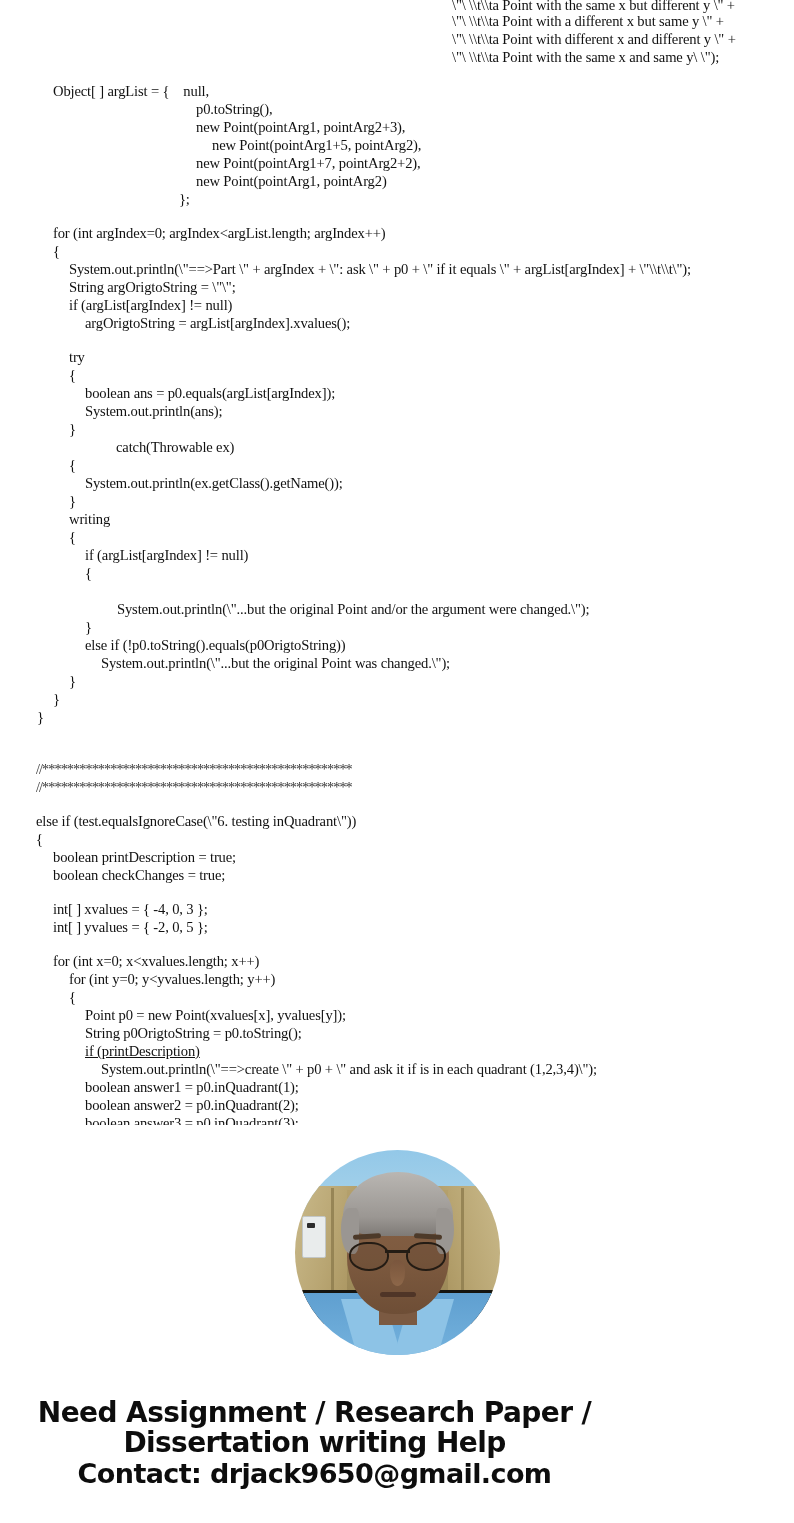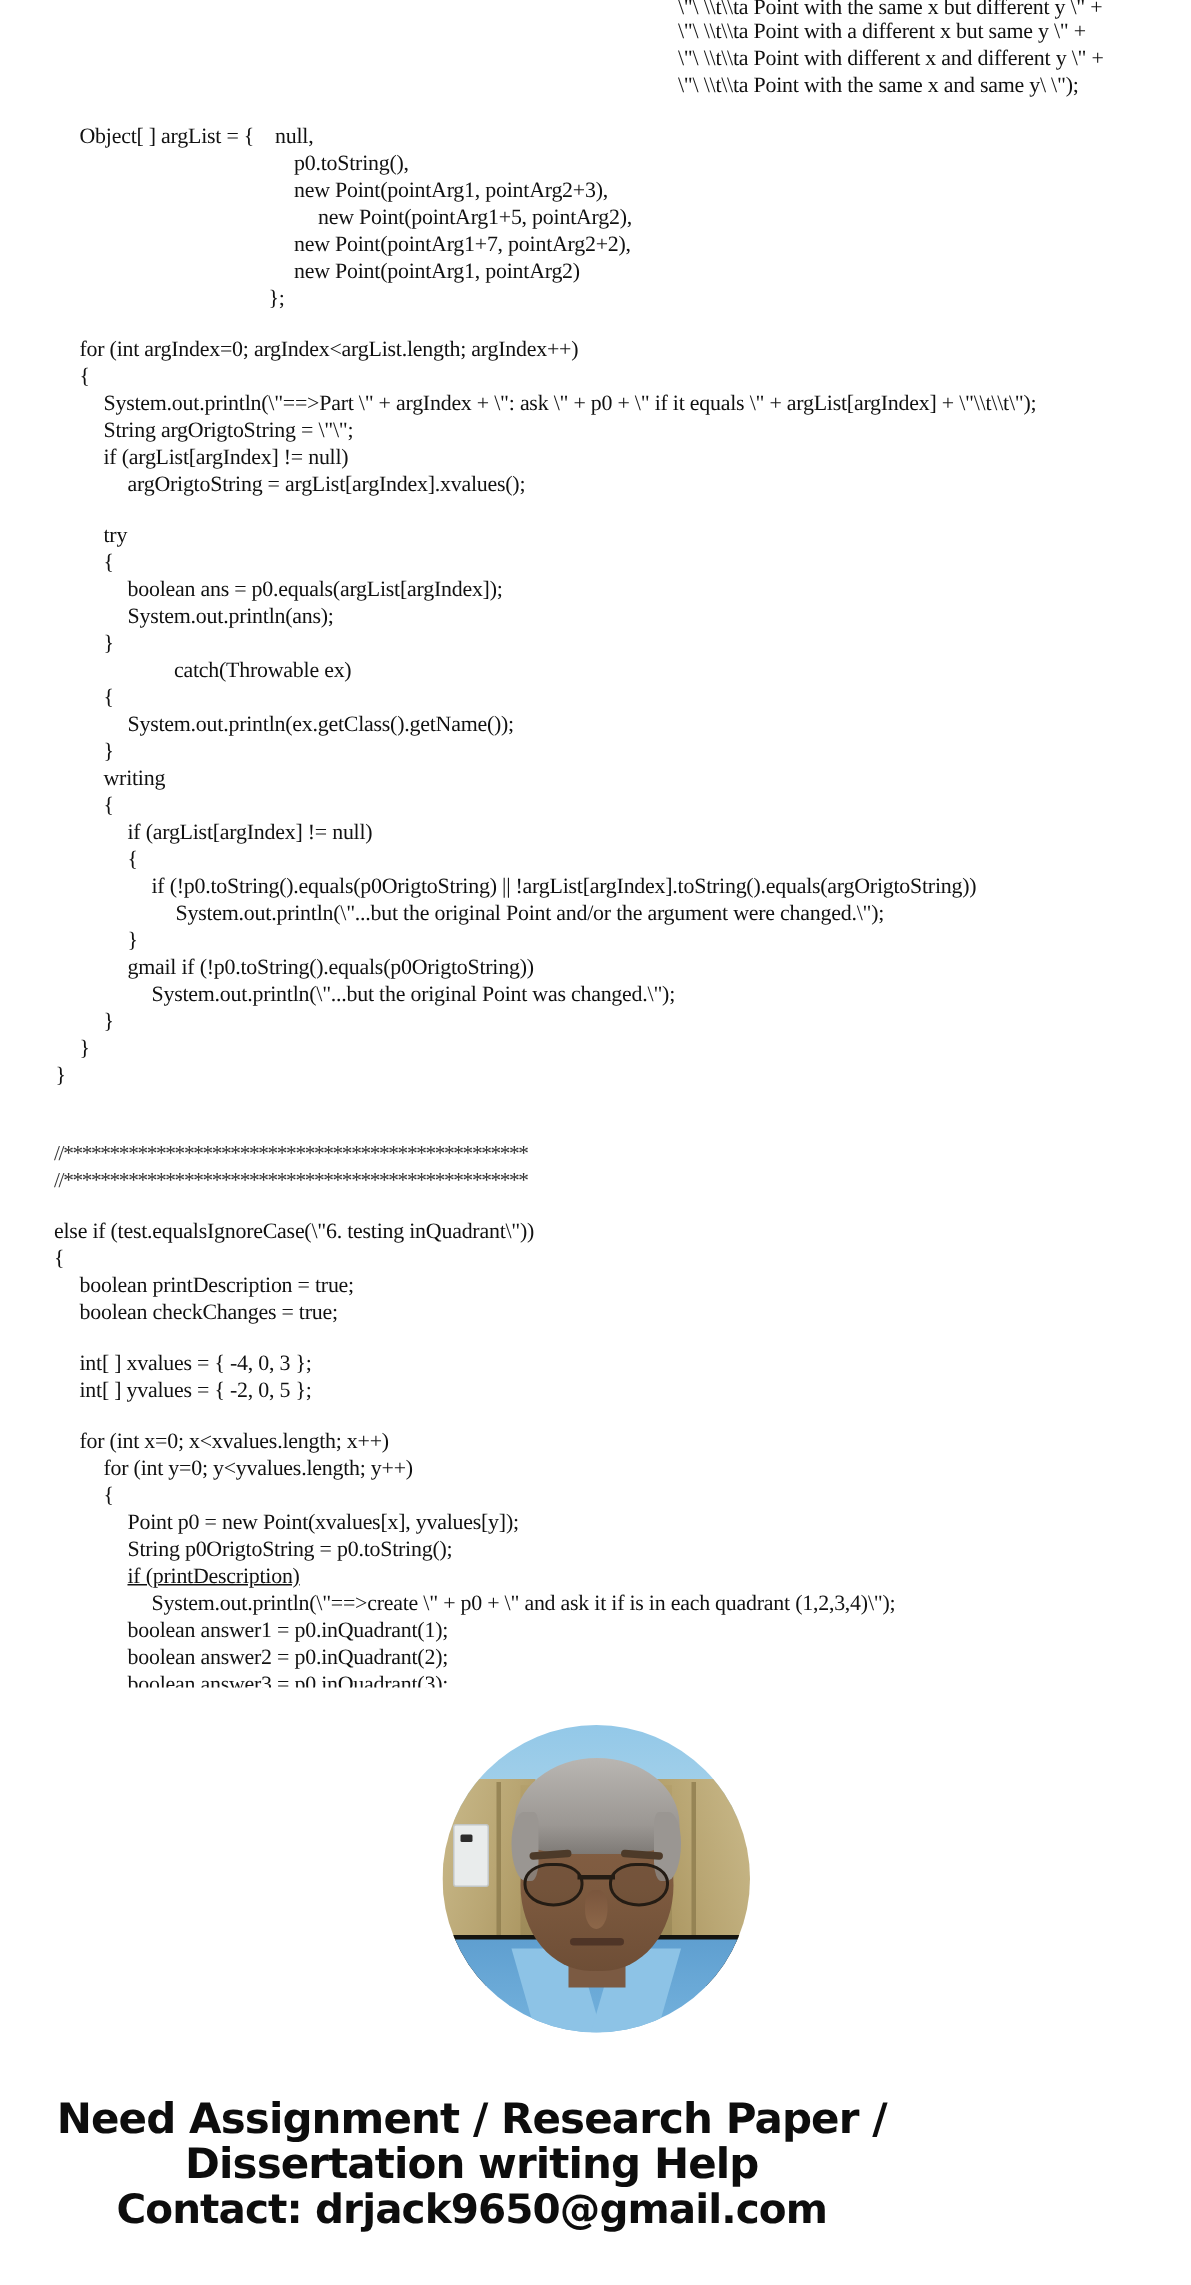--- a/index.html
+++ b/index.html
@@ -215,24 +215,23 @@
   <div class="code-line" style="left:85px;  top:402px;">System.out.println(ans);</div>
   <div class="code-line" style="left:69px;  top:420px;">}</div>
   <div class="code-line" style="left:69px;  top:438px;margin-left:47px;">catch(Throwable ex)</div>
   <div class="code-line" style="left:69px;  top:456px;">{</div>
   <div class="code-line" style="left:85px;  top:474px;">System.out.println(ex.getClass().getName());</div>
   <div class="code-line" style="left:69px;  top:492px;">}</div>
   <div class="code-line" style="left:69px;  top:510px;">writing</div>
   <div class="code-line" style="left:69px;  top:528px;">{</div>
   <div class="code-line" style="left:85px;  top:546px;">if (argList[argIndex] != null)</div>
   <div class="code-line" style="left:85px;  top:564px;">{</div>
-  <div class="code-line" style="left:101px; top:582px;">if (!p0.toString().equals(p0OrigtoString) || !argList[argIndex].toString().equals(argOrigtoString))</div>
   <div class="code-line" style="left:117px; top:600px;">System.out.println(\"...but the original Point and/or the argument were changed.\");</div>
   <div class="code-line" style="left:85px;  top:618px;">}</div>
-  <div class="code-line" style="left:85px;  top:636px;">gmail if (!p0.toString().equals(p0OrigtoString))</div>
+  <div class="code-line" style="left:85px;  top:636px;">else if (!p0.toString().equals(p0OrigtoString))</div>
   <div class="code-line" style="left:101px; top:654px;">System.out.println(\"...but the original Point was changed.\");</div>
   <div class="code-line" style="left:69px;  top:672px;">}</div>
   <div class="code-line" style="left:53px;  top:690px;">}</div>
   <div class="code-line" style="left:37px;  top:708px;">}</div>
 
   <div class="code-line sep-line" style="left:36px; top:760px;">//**************************************************</div>
   <div class="code-line sep-line" style="left:36px; top:778px;">//**************************************************</div>
 
   <div class="code-line" style="left:36px;  top:812px;">else if (test.equalsIgnoreCase(\"6. testing inQuadrant\"))</div>
   <div class="code-line" style="left:36px;  top:830px;">{</div>

